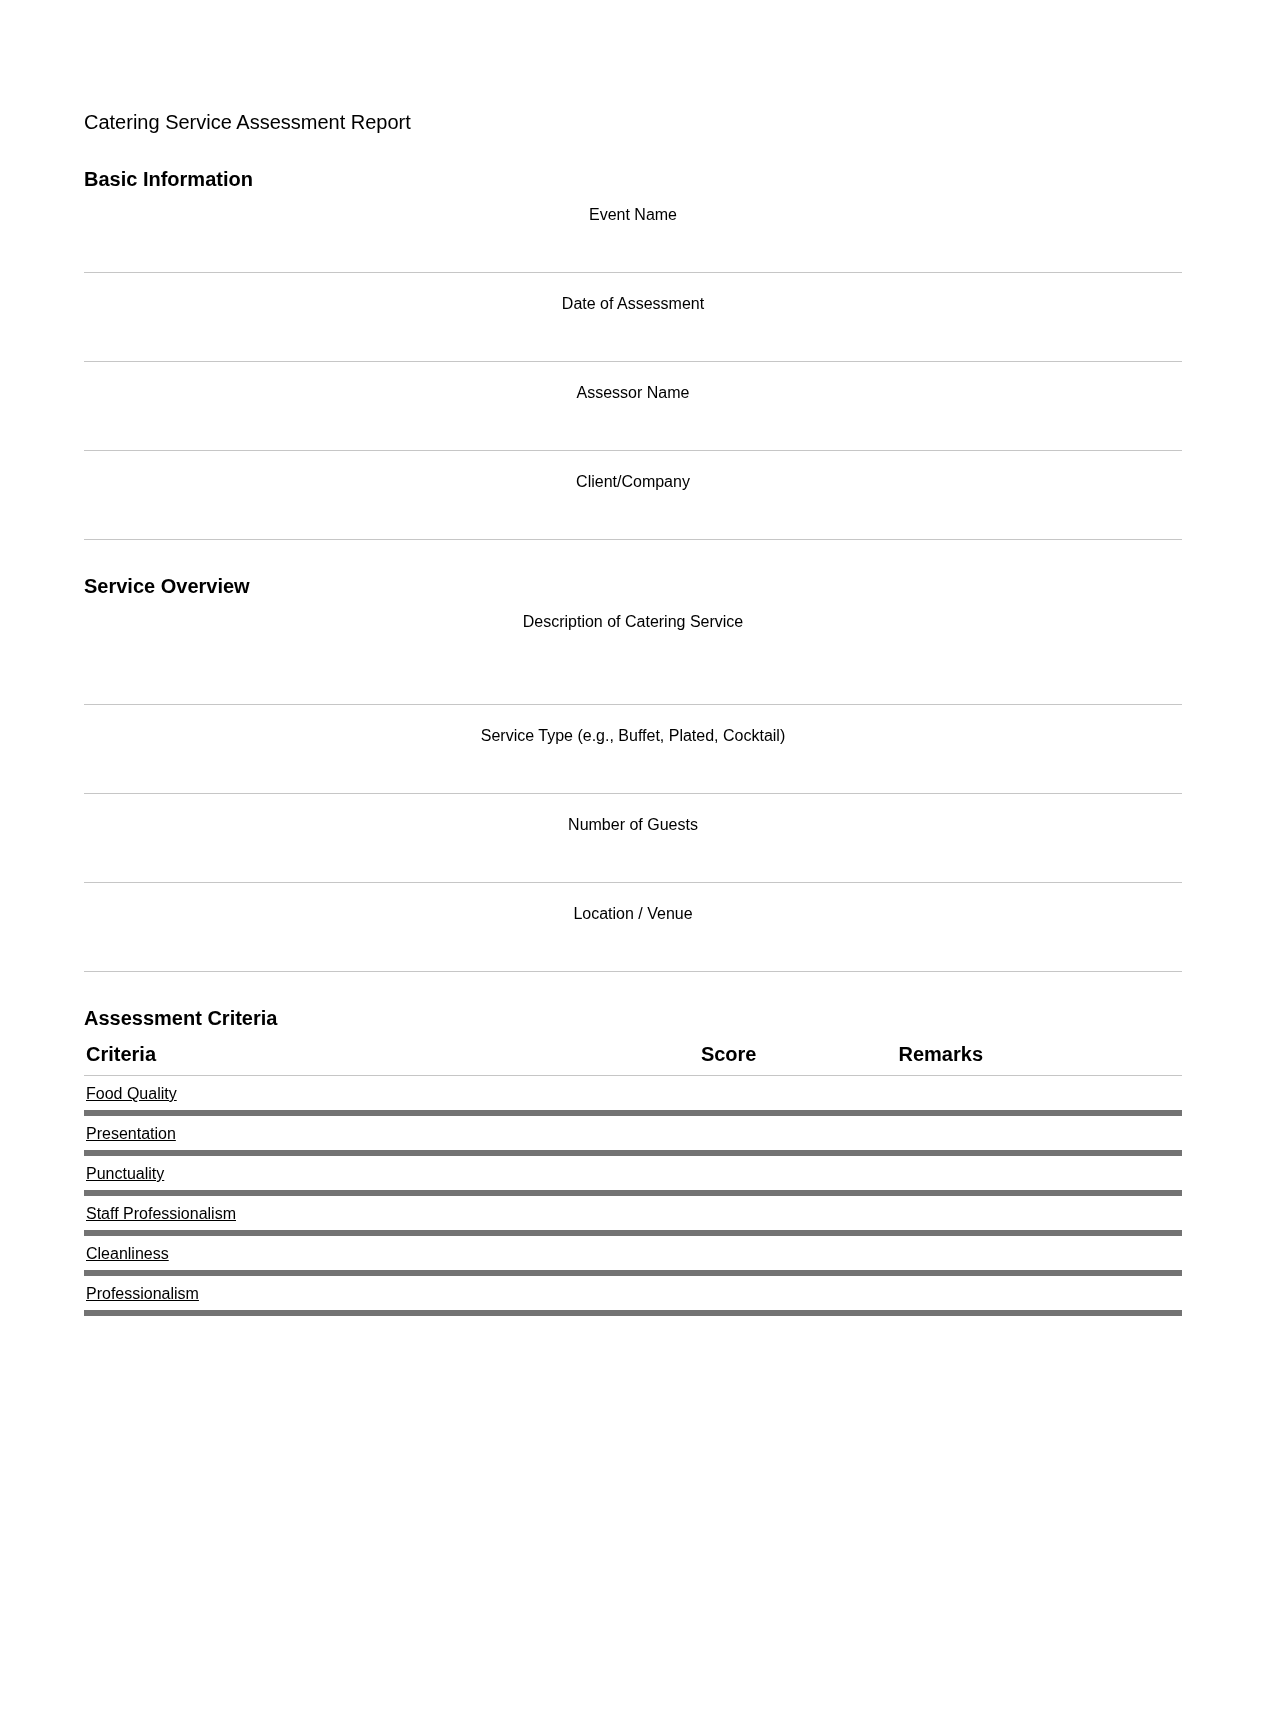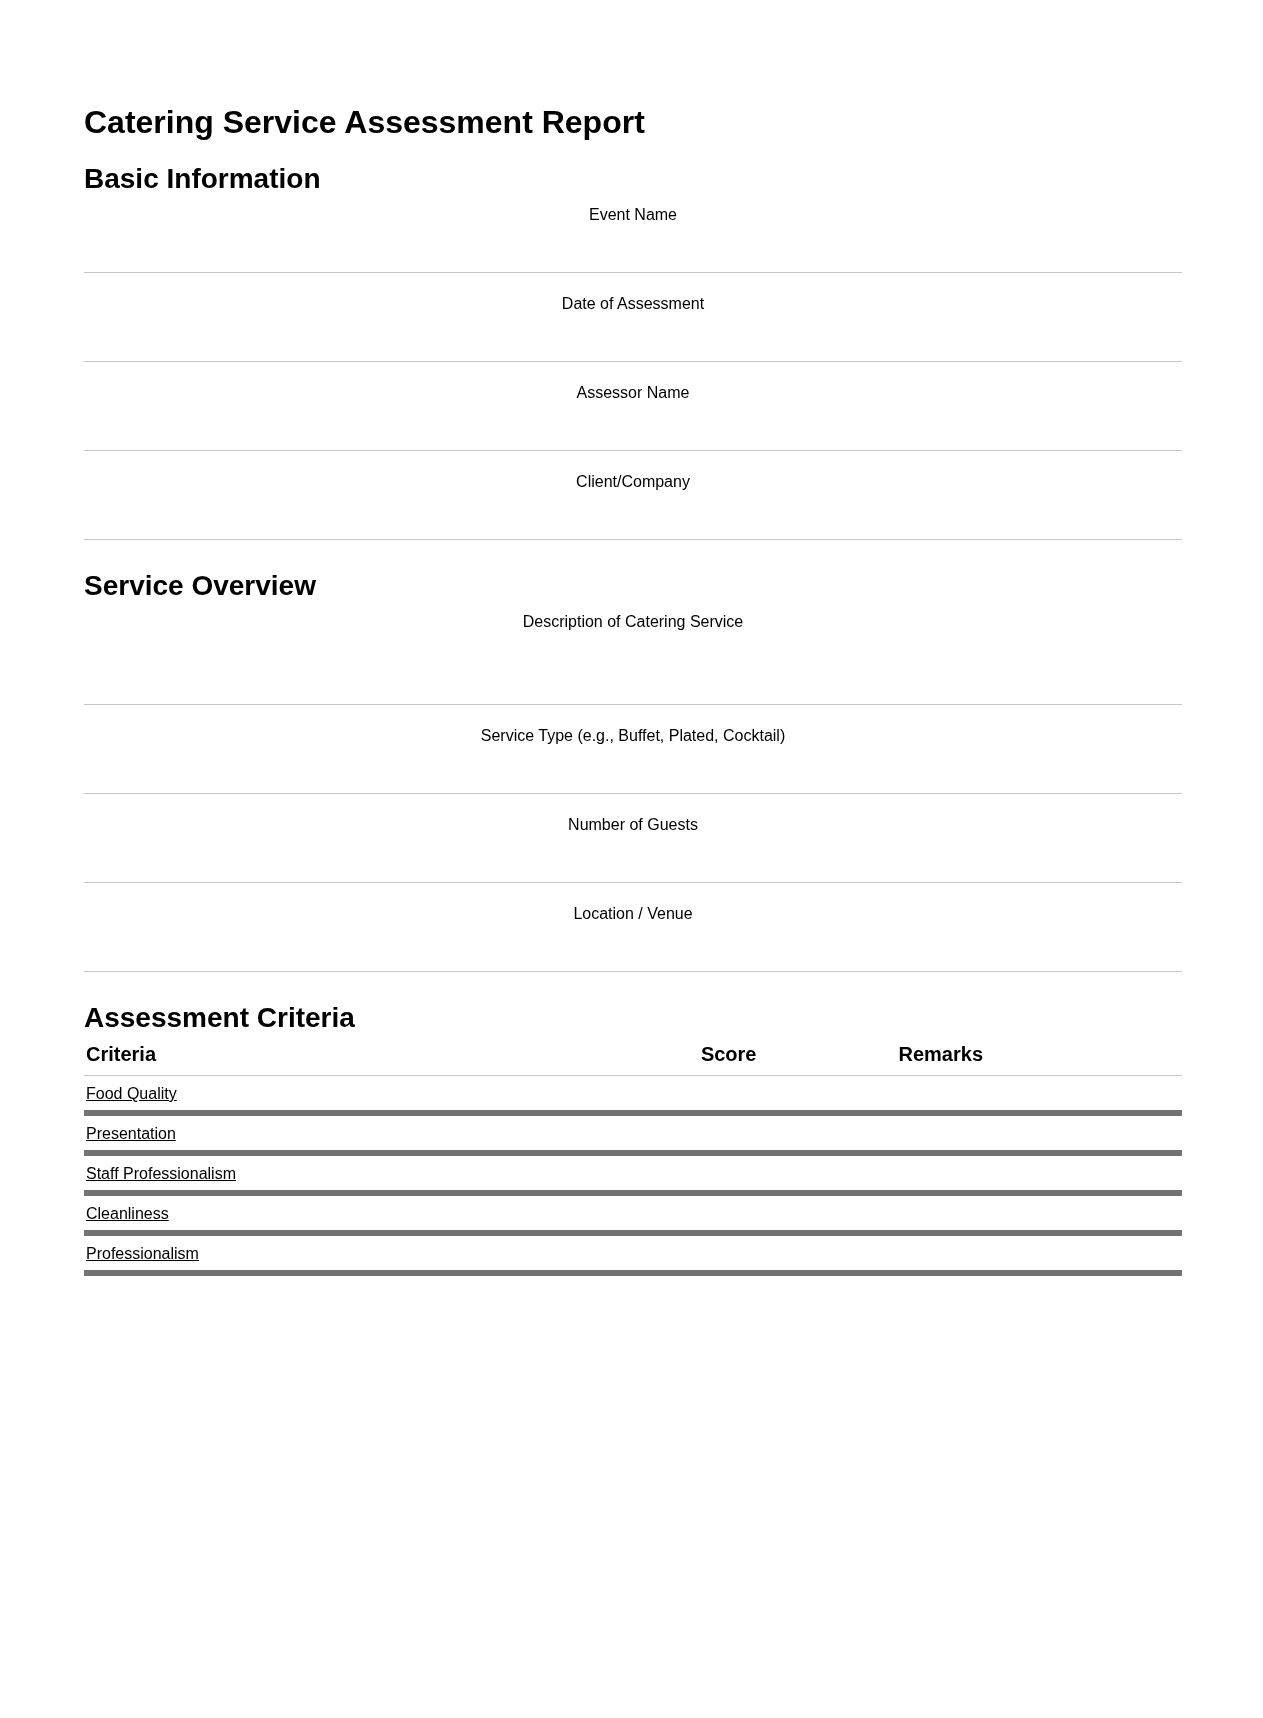--- a/index.html
+++ b/index.html
@@ -11,28 +11,28 @@
     width: 1263px;
     height: 1718px;
     box-sizing: border-box;
     padding: 104px 81px 0 84px;
     font-family: "Liberation Sans", sans-serif;
     color: #000000;
     overflow: hidden;
   }
   h1.page-title {
     margin: 0;
-    font-size: 32px;
+    font-size: 20px;
     line-height: 37px;
-    font-weight: bold;
+    font-weight: normal;
     letter-spacing: 0;
   }
   h2.section-heading {
     margin: 32px 0 13px 0;
-    font-size: 28px;
+    font-size: 20px;
     line-height: 28px;
     font-weight: bold;
   }
   h2.section-heading.first {
     margin-top: 24px;
   }
   .field {
     margin-bottom: 22px;
   }
   .field-label {
@@ -160,20 +160,25 @@
       <td>Food Quality</td>
       <td></td>
       <td></td>
     </tr>
     <tr>
       <td>Presentation</td>
       <td></td>
       <td></td>
     </tr>
     <tr>
+      <td>Punctuality</td>
+      <td></td>
+      <td></td>
+    </tr>
+    <tr>
       <td>Staff Professionalism</td>
       <td></td>
       <td></td>
     </tr>
     <tr>
       <td>Cleanliness</td>
       <td></td>
       <td></td>
     </tr>
     <tr>

